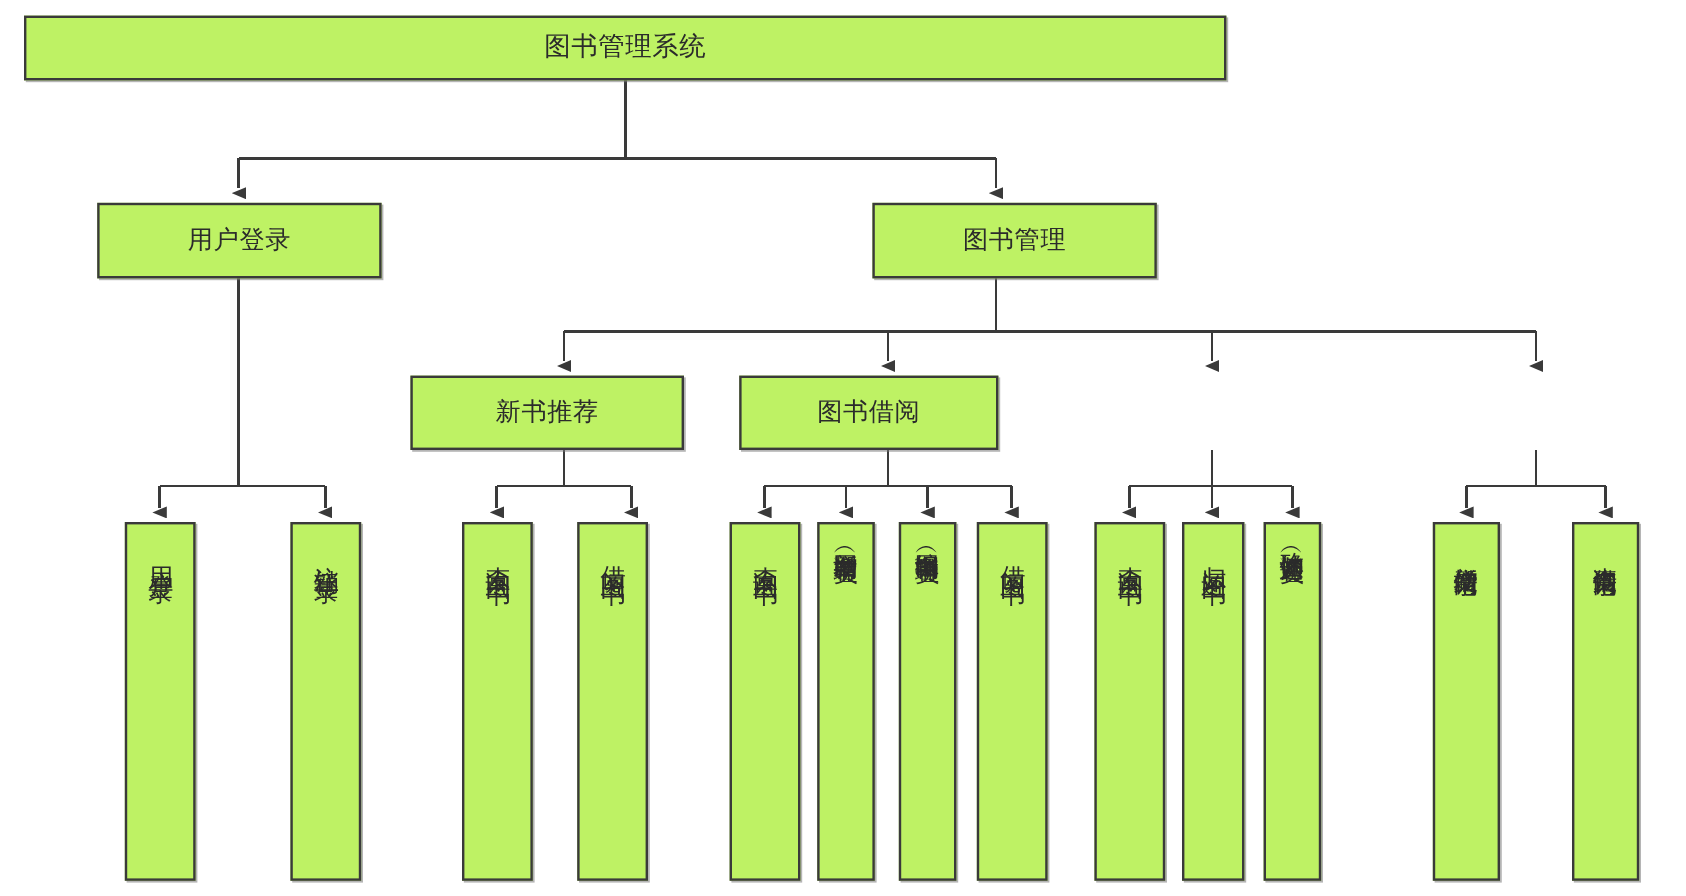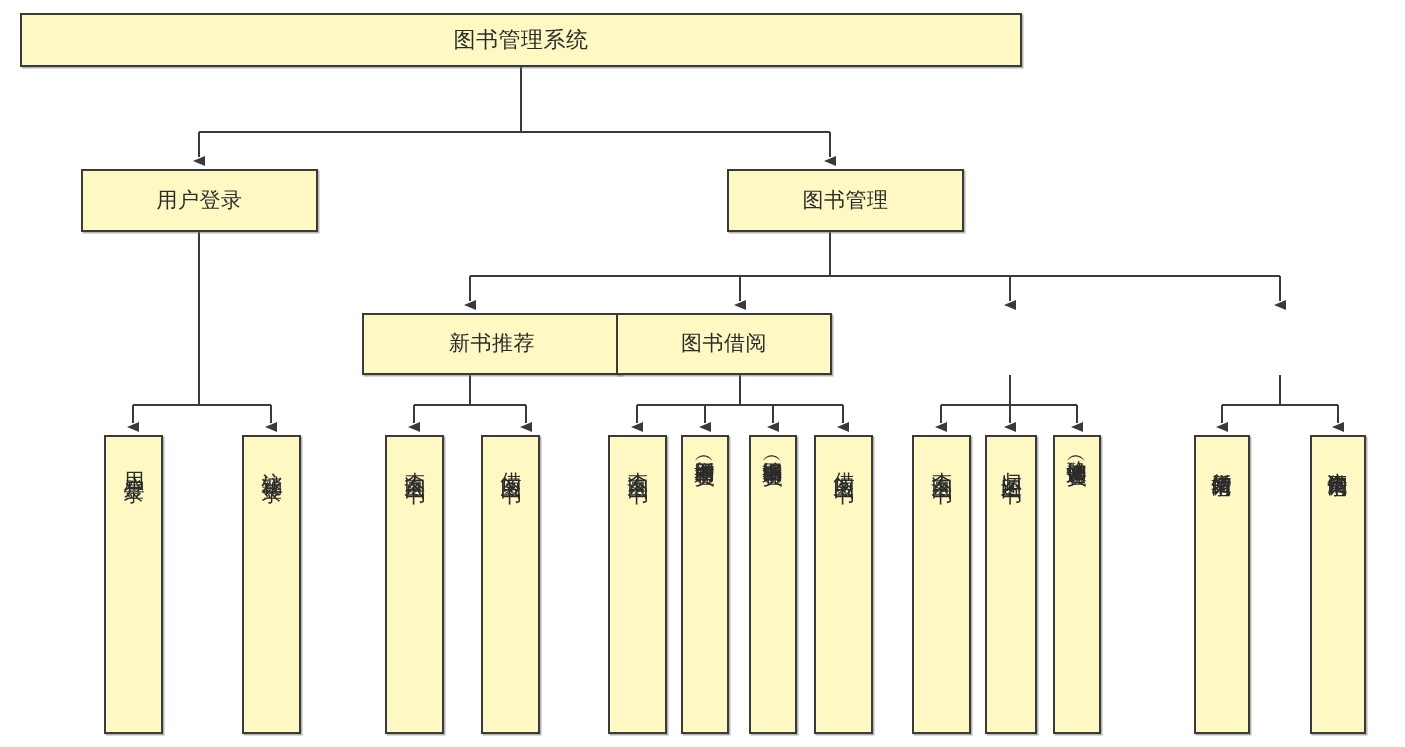--- a/index.html
+++ b/index.html
@@ -9,21 +9,21 @@
     background:#ffffff;
     font-family:"DejaVu Sans","Liberation Sans",sans-serif;
     overflow:hidden;
   }
   #diagram{position:relative;width:1405px;height:747px;}
   svg#edges{position:absolute;left:0;top:0;width:1405px;height:747px;}
 
   .node{
     position:absolute;
     box-sizing:border-box;
-    background:#fef9c3;
+    background:#bef264;
     border:2px solid #3a3a3a;
     box-shadow:1.5px 1.5px 0 0 rgba(120,120,120,.55);
     display:flex;
     align-items:center;
     justify-content:center;
     color:#2b2b2b;
   }
   .node .lbl{
     display:block;
     text-align:center;
@@ -120,21 +120,21 @@
     <span class="lbl">图书管理系统</span>
   </div>
 
   <div class="node h-node" style="left:81px;top:169px;width:237px;height:63px;">
     <span class="lbl">用户登录</span>
   </div>
   <div class="node h-node" style="left:711px;top:169px;width:237px;height:63px;margin-left:16px;">
     <span class="lbl">图书管理</span>
   </div>
 
-  <div class="node h-node" style="left:362px;top:313px;width:260px;height:62px;">
+  <div class="node h-node" style="left:342px;top:313px;width:228px;height:62px;">
     <span class="lbl">新书推荐</span>
   </div>
   <div class="node h-node" style="left:616px;top:313px;width:216px;height:62px;">
     <span class="lbl">图书借阅</span>
   </div>
 
   <div class="node v-node" style="left:104px;top:435px;width:59px;height:299px;">
     <span class="lbl">用户登录</span>
   </div>
   <div class="node v-node" style="left:242px;top:435px;width:59px;height:299px;">

